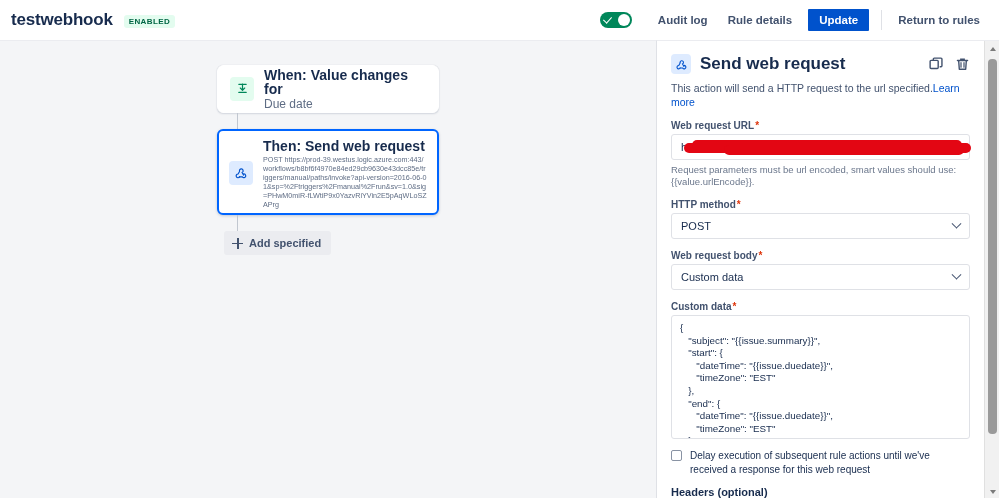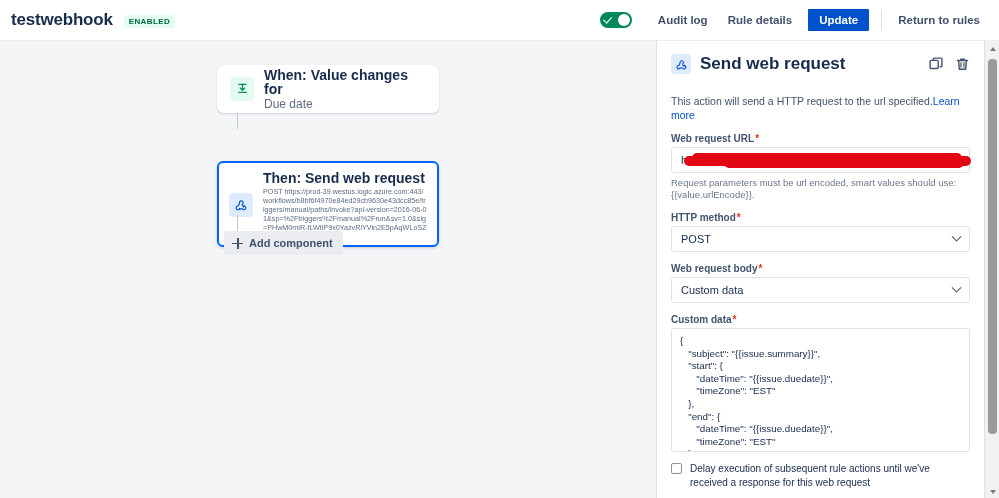--- a/index.html
+++ b/index.html
@@ -108,21 +108,20 @@
   }
   #trigger-node {
     left: 217px; top: 24px; width: 222px; height: 48px;
     align-items: center;
   }
   #action-node {
     left: 217px; top: 88px; width: 222px; height: 86px;
     border: 2px solid #0065ff;
     box-shadow: 0 1px 3px rgba(9,30,66,0.2);
     padding: 8px 10px;
-    margin-top: 32px;
   }
   .node-icon {
     width: 24px; height: 24px; border-radius: 4px;
     flex: 0 0 24px;
     display: flex; align-items: center; justify-content: center;
     margin-right: 10px;
   }
   .icon-trigger { background: #e3fcef; }
   .icon-webhook { background: #deebff; margin-top: 22px; }
   .node-text { min-width: 0; }
@@ -183,21 +182,21 @@
   }
   .panel-head-icon {
     width: 20px; height: 20px; border-radius: 4px; background: #deebff;
     display: flex; align-items: center; justify-content: center;
     margin-right: 9px;
   }
   .panel-title { font-size: 17px; font-weight: 600; color: #172b4d; }
   .panel-head-actions { margin-left: auto; display: flex; gap: 11px; align-items: center; }
   .hicon { cursor: pointer; display: flex; }
   .panel-desc {
-    font-size: 10.5px; color: #42526e; margin-top: 17px; line-height: 14px;
+    font-size: 10.5px; color: #42526e; margin-top: 4px; line-height: 14px;
   }
   .panel-desc a { color: #0052cc; text-decoration: none; }
   .flabel {
     font-size: 10px; font-weight: 600; color: #42526e;
     margin-top: 11px; margin-bottom: 3px;
   }
   .flabel .req { color: #de350b; margin-left: 1px; }
   .finput, .fselect {
     width: 299px; height: 26px;
     border: 1px solid #dfe1e6;
@@ -332,21 +331,21 @@
       <div class="node-text">
         <div class="node-title">Then: Send web request</div>
         <div class="node-url">POST https://prod-39.westus.logic.azure.com:443/workflows/b8bf6f4970e84ed29cb9630e43dcc85e/triggers/manual/paths/invoke?api-version=2016-06-01&amp;sp=%2Ftriggers%2Fmanual%2Frun&amp;sv=1.0&amp;sig=PHwM0miR-fLWtiP9x0YazvRiYVin2E5pAqWLoSZAPrg</div>
       </div>
     </div>
 
     <div class="connector" id="conn-2"></div>
 
     <div class="add-component">
       <div class="plus-icon"></div>
-      <span>Add component</span>
+      <span>Add specified</span>
     </div>
   </div>
 
   <div class="panel">
     <div class="panel-inner">
 
       <div class="panel-head">
         <div class="panel-head-icon">
           <svg width="13" height="13" viewBox="0 0 24 24" aria-hidden="true">
             <path d="M9.3 8.2a3.2 3.2 0 1 1 4.6 2.9l2.6 4.5" fill="none" stroke="#0052cc" stroke-width="2" stroke-linecap="round"></path>

